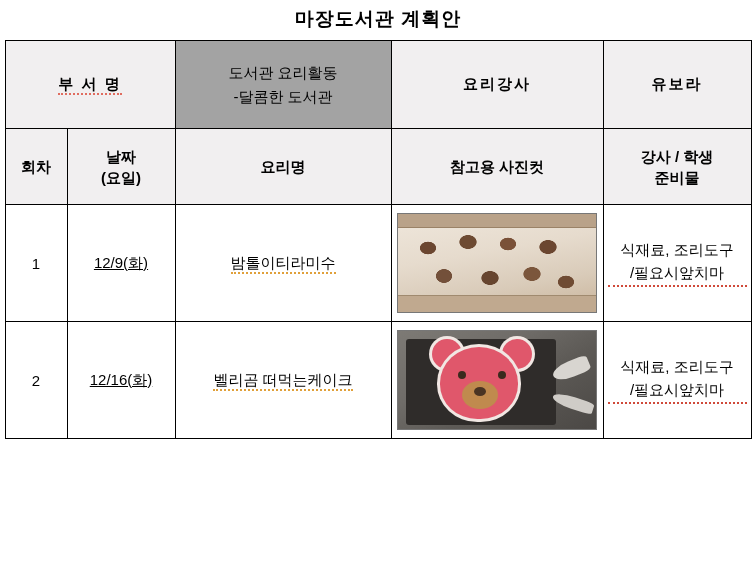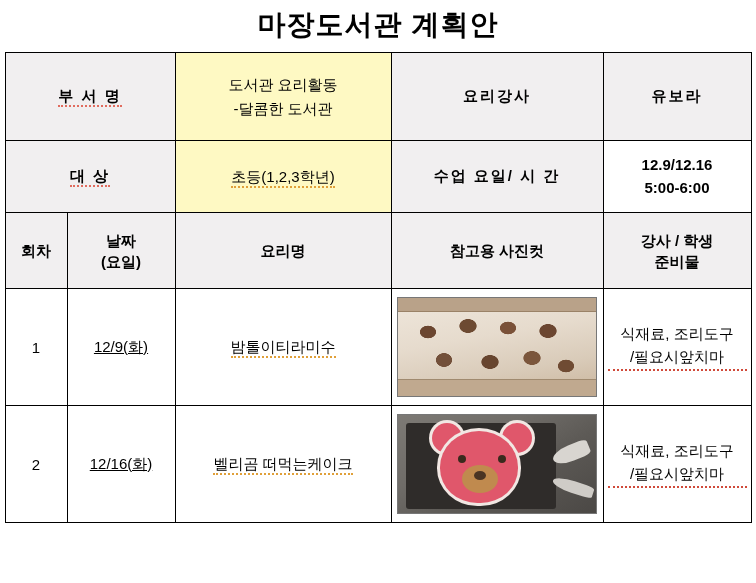--- a/index.html
+++ b/index.html
@@ -11,21 +11,21 @@
   }
   #page {
     width: 756px;
     height: 583px;
     position: relative;
     background: #ffffff;
     overflow: hidden;
   }
   #doc-title {
     text-align: center;
-    font-size: 28px;
+    font-size: 19px;
     font-weight: bold;
     color: #000000;
     letter-spacing: 1px;
     padding-top: 6px;
     padding-bottom: 8px;
   }
   table.plan {
     border-collapse: collapse;
     width: 746px;
     margin: 0 auto;
@@ -39,21 +39,21 @@
     font-size: 15px;
     padding: 4px 4px;
   }
   .hdr-cell {
     background: #f1eff0;
     font-weight: bold;
     font-size: 18px;
     letter-spacing: 2px;
   }
   .sub-cell {
-    background: #fef9c3;
+    background: #a3a3a3;
     font-size: 15px;
     line-height: 1.55;
   }
   .sub-cell .line2 { display: block; }
   .colhdr {
     background: #f1eff0;
     font-weight: bold;
     font-size: 16px;
     line-height: 1.4;
   }
@@ -216,36 +216,20 @@
           <span class="underline-dot">부 서 명</span>
         </td>
         <td class="sub-cell">
           <span>도서관 요리활동</span>
           <span class="line2">-달콤한 도서관</span>
         </td>
         <td class="hdr-cell">요리강사</td>
         <td class="hdr-cell">유보라</td>
       </tr>
 
-      <tr>
-        <td colspan="2" class="hdr-cell" style="height:72px;">
-          <span class="underline-dot">대      상</span>
-        </td>
-        <td class="sub-cell">
-          <span class="spell-u">초등(1,2,3학년)</span>
-        </td>
-        <td class="hdr-cell">
-          <span>수업 요일/</span>
-          <span class="line2">시      간</span>
-        </td>
-        <td class="time-cell">
-          <span>12.9/12.16</span>
-          <span class="line2">5:00-6:00</span>
-        </td>
-      </tr>
 
       <tr>
         <td class="colhdr small-hdr" style="height:76px;">회차</td>
         <td class="colhdr">
           <span>날짜</span>
           <span class="line2">(요일)</span>
         </td>
         <td class="colhdr">요리명</td>
         <td class="colhdr">참고용 사진컷</td>
         <td class="colhdr">

